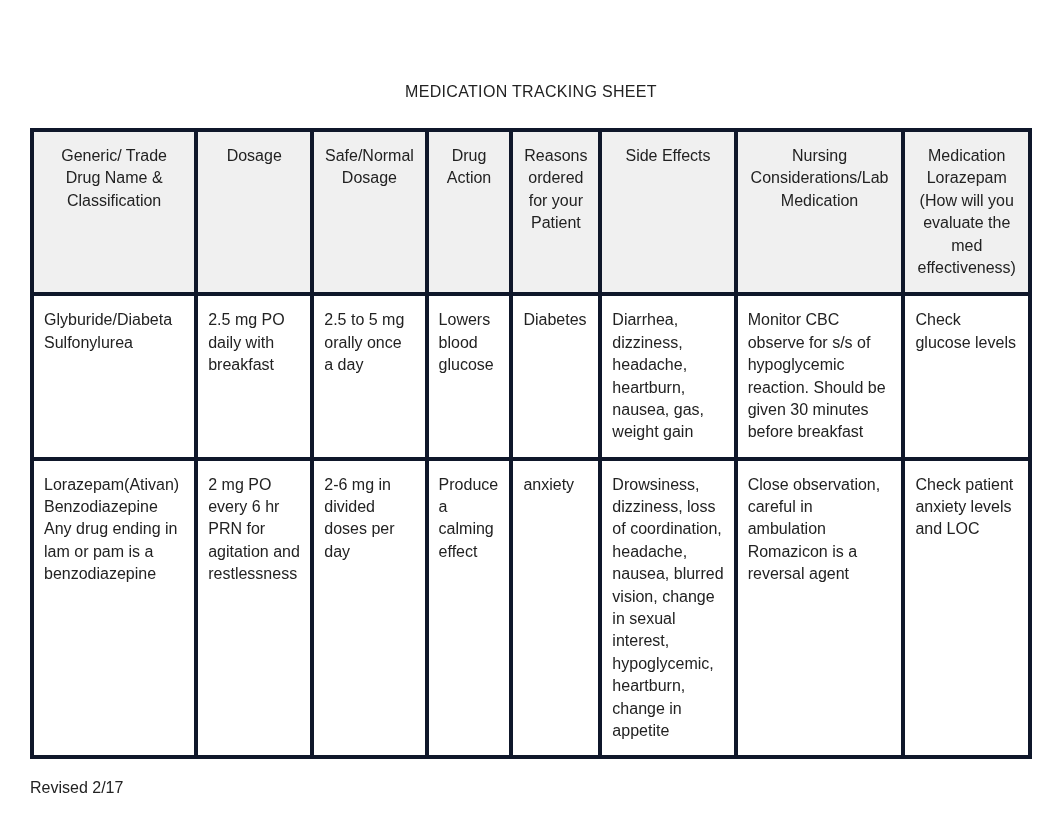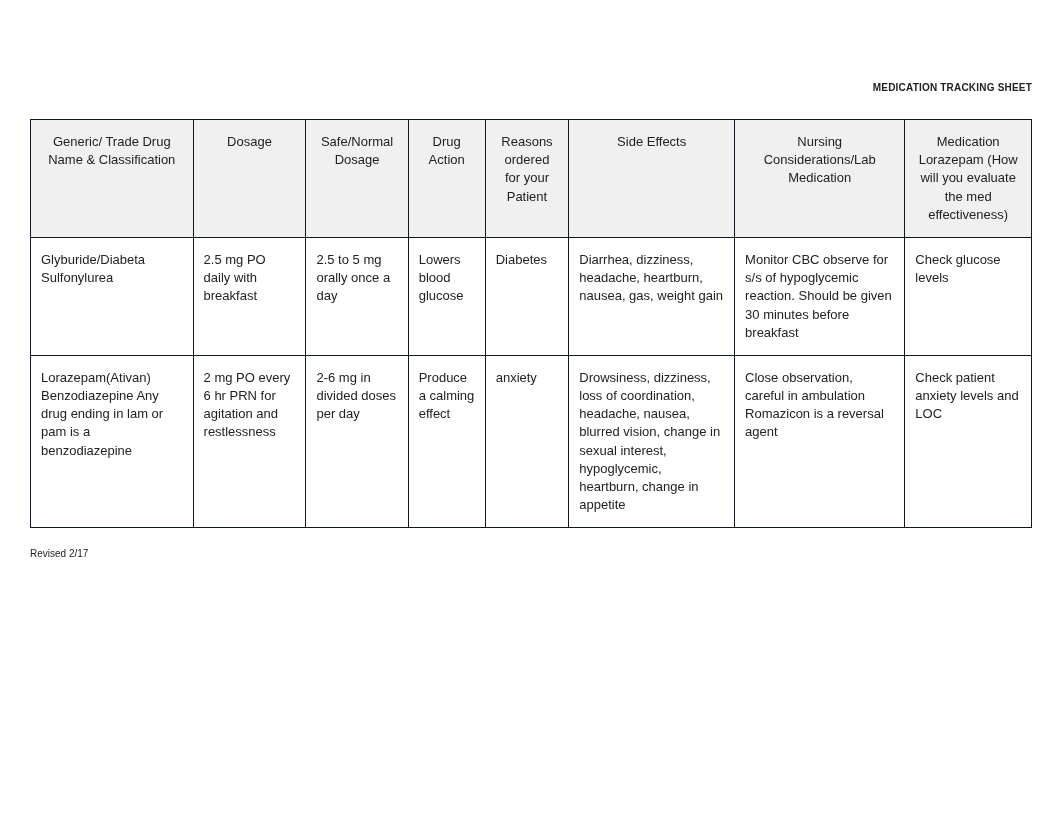--- a/index.html
+++ b/index.html
@@ -15,50 +15,49 @@
       width: 1062px;
       min-height: 821px;
       padding: 20px 30px;
     }
     .page-header {
       text-align: center;
       margin-bottom: 24px;
       margin-top: 60px;
     }
     .page-header h1 {
-      font-size: 10px;
-      font-weight: bold;
+      font-size: 16px;
+      font-weight: normal;
       line-height: 1.5;
       letter-spacing: 0.02em;
-      text-align: right;
     }
     .main-table {
       width: 100%;
       border-collapse: collapse;
       border: 1px solid #bbb;
       margin-bottom: 20px;
     }
     .main-table th,
     .main-table td {
-      border: 1px solid #0f172a;
+      border: 4px solid #0f172a;
       padding: 13px 10px;
       vertical-align: top;
-      font-size: 13px;
+      font-size: 16px;
       line-height: 1.4;
     }
     .main-table th {
       text-align: center;
       font-weight: normal;
       background: #f0f0f0;
     }
     .main-table td {
       text-align: left;
     }
     .revised {
-      font-size: 10px;
+      font-size: 16px;
       margin-top: 10px;
     }
   </style>
 </head>
 <body>
 
 <div class="page-header">
   <h1>
     <span>MEDICATION TRACKING SHEET</span><br>
   </h1>

